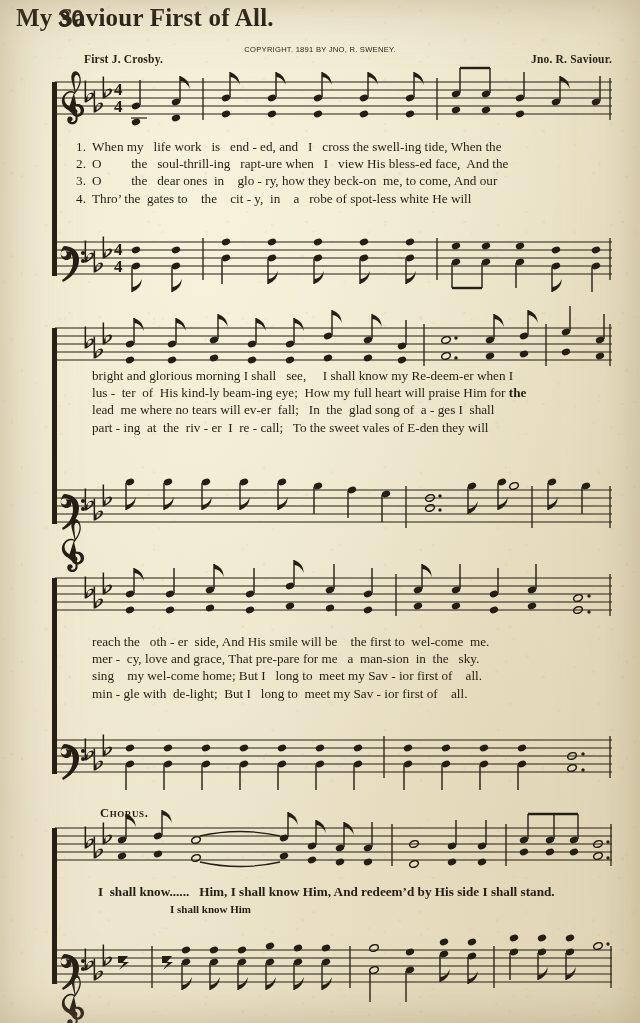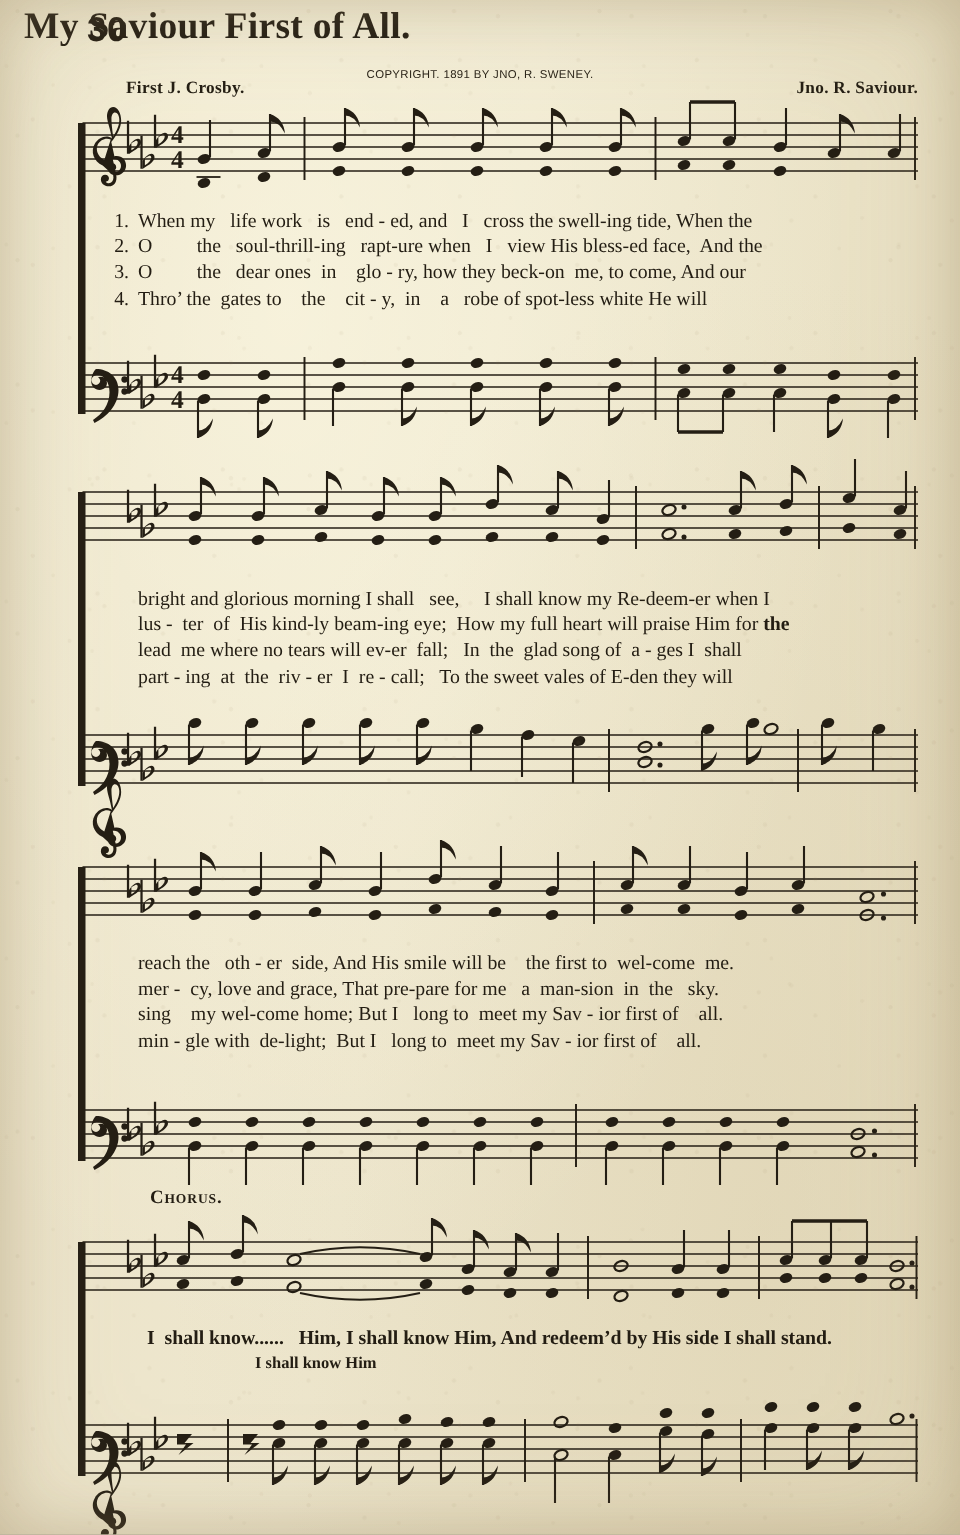--- a/index.html
+++ b/index.html
@@ -93,20 +93,21 @@
   }
   .lyric-text { flex: 0 0 auto; }
 
   
   .chorus-label {
     position: absolute;
     font-size: 12.5px;
     font-variant: small-caps;
     font-weight: bold;
     letter-spacing: 0.6px;
+    margin-top: 15px;
   }
   .chorus-line {
     position: absolute;
     font-size: 13.2px;
     white-space: pre;
     font-weight: bold;
   }
   .chorus-echo {
     position: absolute;
     font-size: 11px;
@@ -725,21 +726,21 @@
     <div class="lyric-line">
       <span class="lyric-num">3.</span>
       <span class="lyric-text">O         the   dear ones  in    glo - ry, how they beck-on  me, to come, And our</span>
     </div>
     <div class="lyric-line">
       <span class="lyric-num">4.</span>
       <span class="lyric-text">Thro’ the  gates to    the    cit - y,  in    a   robe of spot-less white He will</span>
     </div>
   </div>
 
-  <div class="lyric-block" style="top:390px; left:60px;">
+  <div class="lyric-block" style="top:367px; left:60px;">
     <div class="lyric-line">
       <span class="lyric-num"></span>
       <span class="lyric-text">bright and glorious morning I shall   see,     I shall know my Re-deem-er when I</span>
     </div>
     <div class="lyric-line">
       <span class="lyric-num"></span>
       <span class="lyric-text">lus -  ter  of  His kind-ly beam-ing eye;  How my full heart will praise Him for </span><b>the</b>
     </div>
     <div class="lyric-line">
       <span class="lyric-num"></span>

